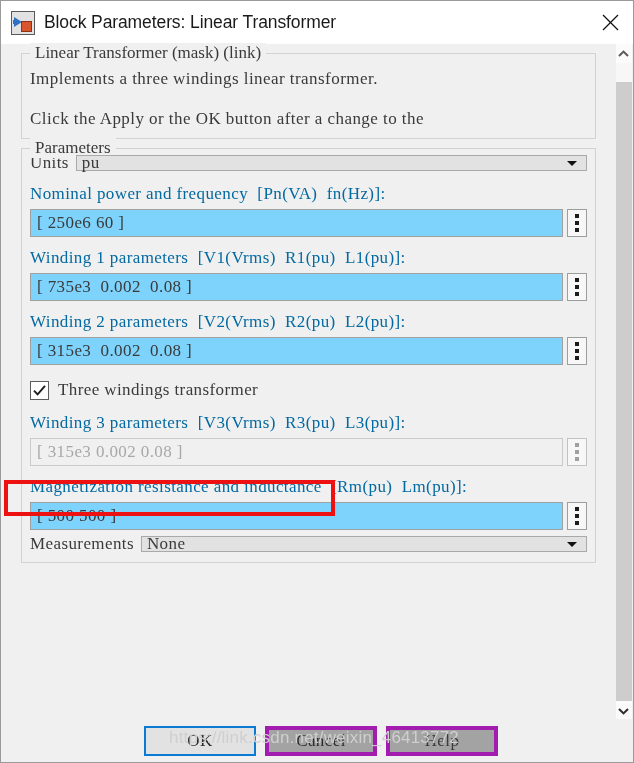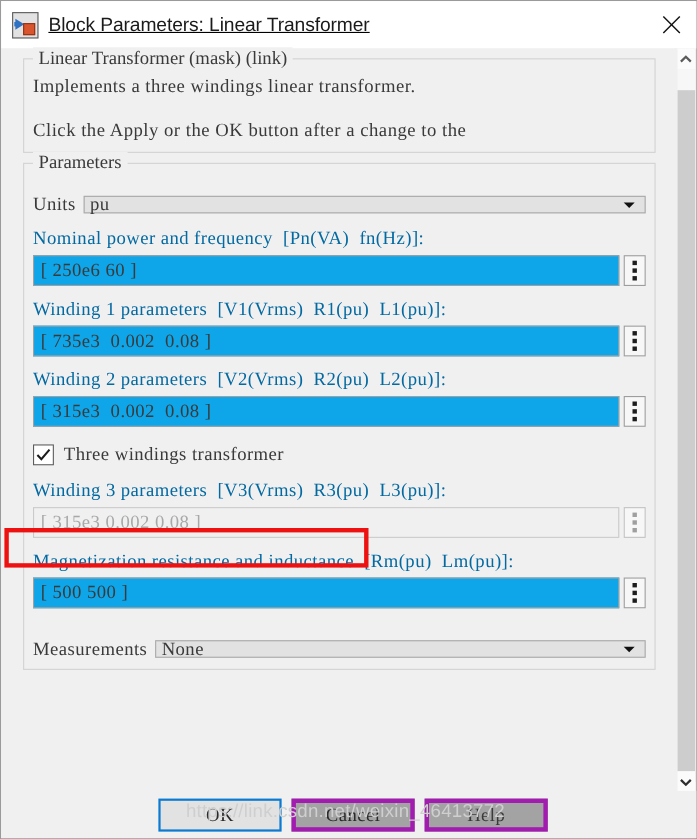--- a/index.html
+++ b/index.html
@@ -28,21 +28,20 @@
   
   .titlebar {
     position: absolute;
     left: 0; top: 0;
     width: 634px;
     height: 43px;
     background: #ffffff;
     display: flex;
     align-items: center;
     box-sizing: border-box;
-    text-decoration: underline;
   }
   .title-icon {
     width: 24px; height: 24px;
     margin-left: 10px;
     position: relative;
     background: #e2e2e2;
     border: 1px solid #5a5a5a;
     box-sizing: border-box;
     flex: 0 0 auto;
   }
@@ -178,21 +177,21 @@
   }
 
   .field-row {
     display: flex;
     align-items: stretch;
     gap: 4px;
   }
   .text-field {
     flex: 1 1 auto;
     height: 28px;
-    background: #0ea5e9;
+    background: #7dd3fc;
     border: 1px solid #a0a0a0;
     box-sizing: border-box;
     display: flex;
     align-items: center;
     padding-left: 6px;
     font-family: "Liberation Serif", serif;
     font-size: 17px;
     color: #3a3a3a;
     letter-spacing: 0.4px;
     white-space: pre;
@@ -220,21 +219,21 @@
     display: block;
     width: 4px; height: 4px;
     background: #1c1c1c;
   }
   .dots-btn.disabled i { background: #9f9f9f; }
 
   
   .inline-row {
     display: flex;
     align-items: center;
-    margin-top: 27px;
+    margin-top: 4px;
   }
   .inline-label {
     font-family: "Liberation Serif", serif;
     font-size: 17px;
     color: #3a3a3a;
     letter-spacing: 0.4px;
     white-space: pre;
     margin-right: 7px;
   }
   .combo {

